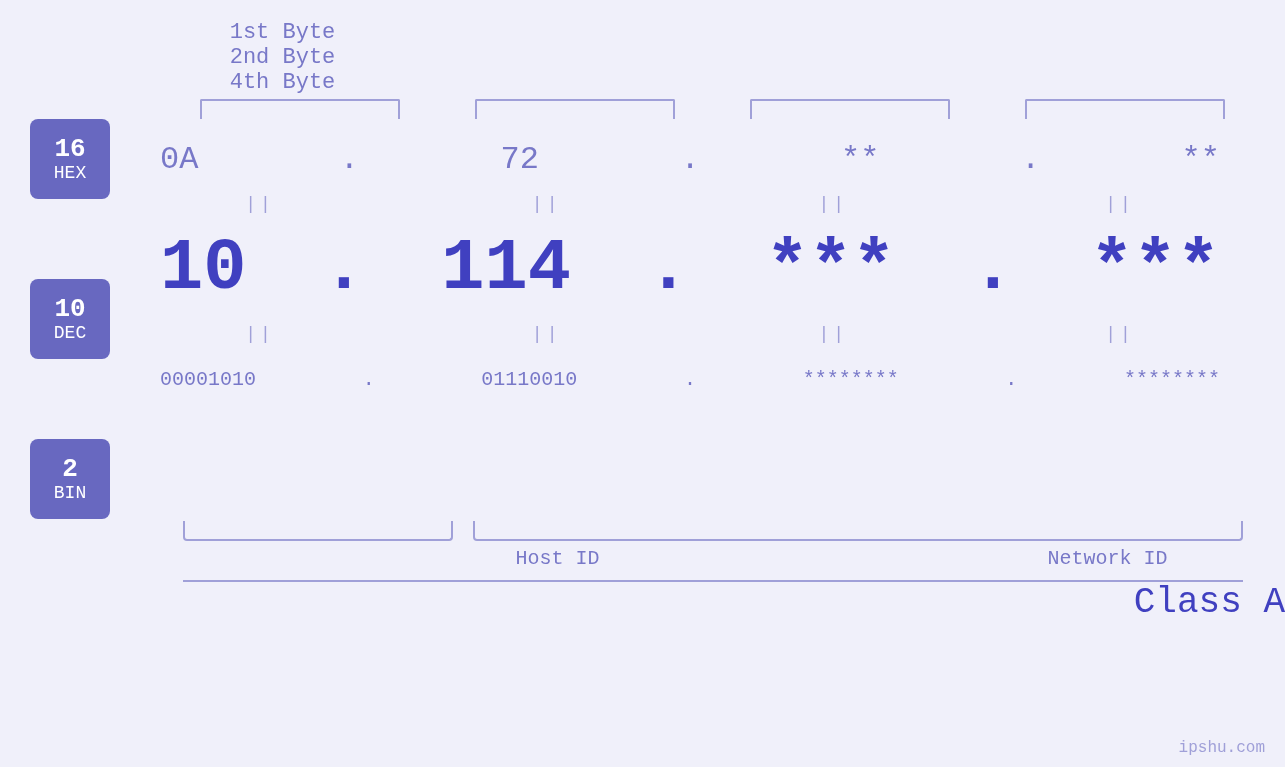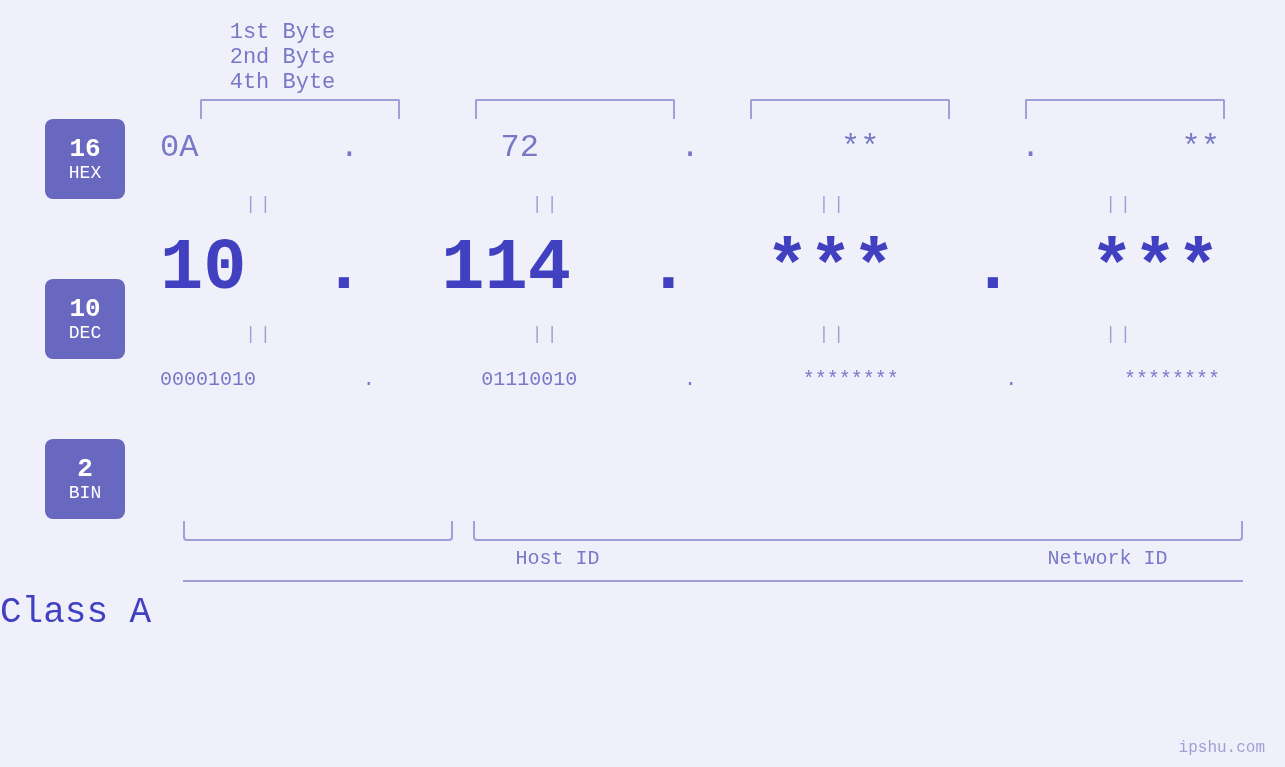--- a/index.html
+++ b/index.html
@@ -58,21 +58,21 @@
       height: 20px;
       border: 2px solid #a0a0d8;
       border-bottom: none;
       border-radius: 2px 2px 0 0;
     }
 
     
     .badge-column {
       display: flex;
       flex-direction: column;
-      align-items: center;
+      align-items: flex-start;
       justify-content: space-around;
       width: 140px;
       padding-left: 30px;
       gap: 0;
     }
 
     .badge {
       background-color: #6868c0;
       color: white;
       border-radius: 8px;
@@ -163,20 +163,21 @@
 
     .all-rows {
       display: flex;
       flex-direction: column;
       width: 1100px;
     }
 
     .row-group {
       display: flex;
       flex-direction: row;
+      align-items: center;
       justify-content: space-between;
       width: 100%;
       padding: 0 20px;
     }
 
     .equals-group {
       display: flex;
       flex-direction: row;
       align-items: center;
       justify-content: space-between;
@@ -281,19 +282,19 @@
     <div style="flex:1; height:20px; border:2px solid #a0a0d8; border-top:none; border-radius:0 0 4px 4px; margin-left:20px; margin-right:20px;"></div>
   </div>
 
   <div style="display:flex; width:1100px; margin-left:140px; margin-top:6px;">
     <div style="flex:1; text-align:center; color:#7878c8; font-size:20px; font-family:'Courier New',Courier,monospace;">Host ID</div>
     <div style="width:310px; text-align:center; color:#7878c8; font-size:20px; font-family:'Courier New',Courier,monospace;">Network ID</div>
   </div>
 
   <div style="width:1060px; margin-left:140px; margin-top:10px; height:2px; background-color:#a0a0d8;"></div>
 
-  <div style="width:100%; text-align:left; margin-top:10px;">
+  <div style="width:100%; text-align:right; ">
     <span style="color:#4040c0; font-size:36px; font-family:'Courier New',Courier,monospace;">Class A</span>
   </div>
 
   <div class="watermark">ipshu.com</div>
 
 </div>
 
 </body></html>

